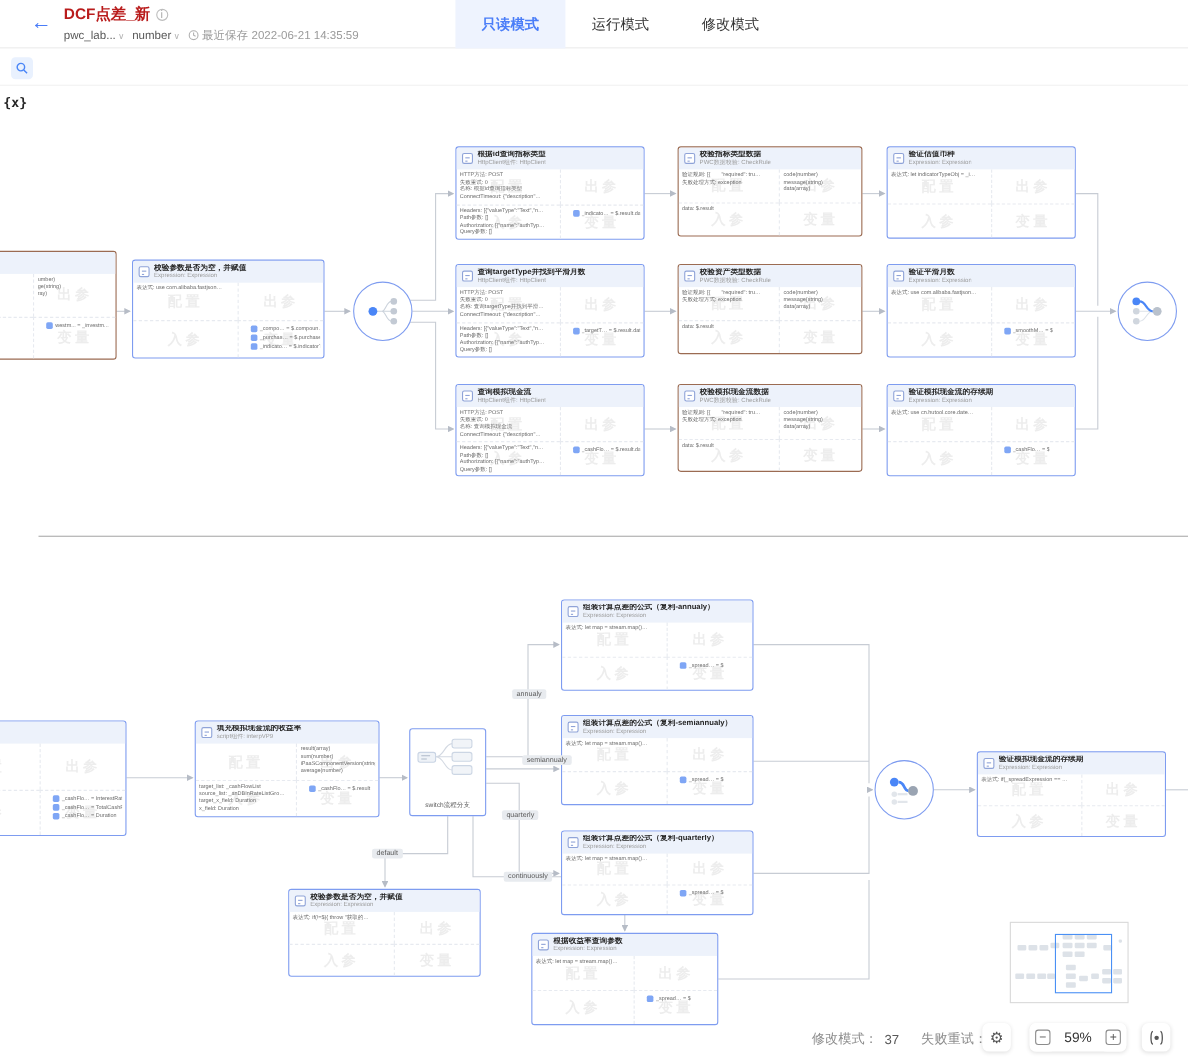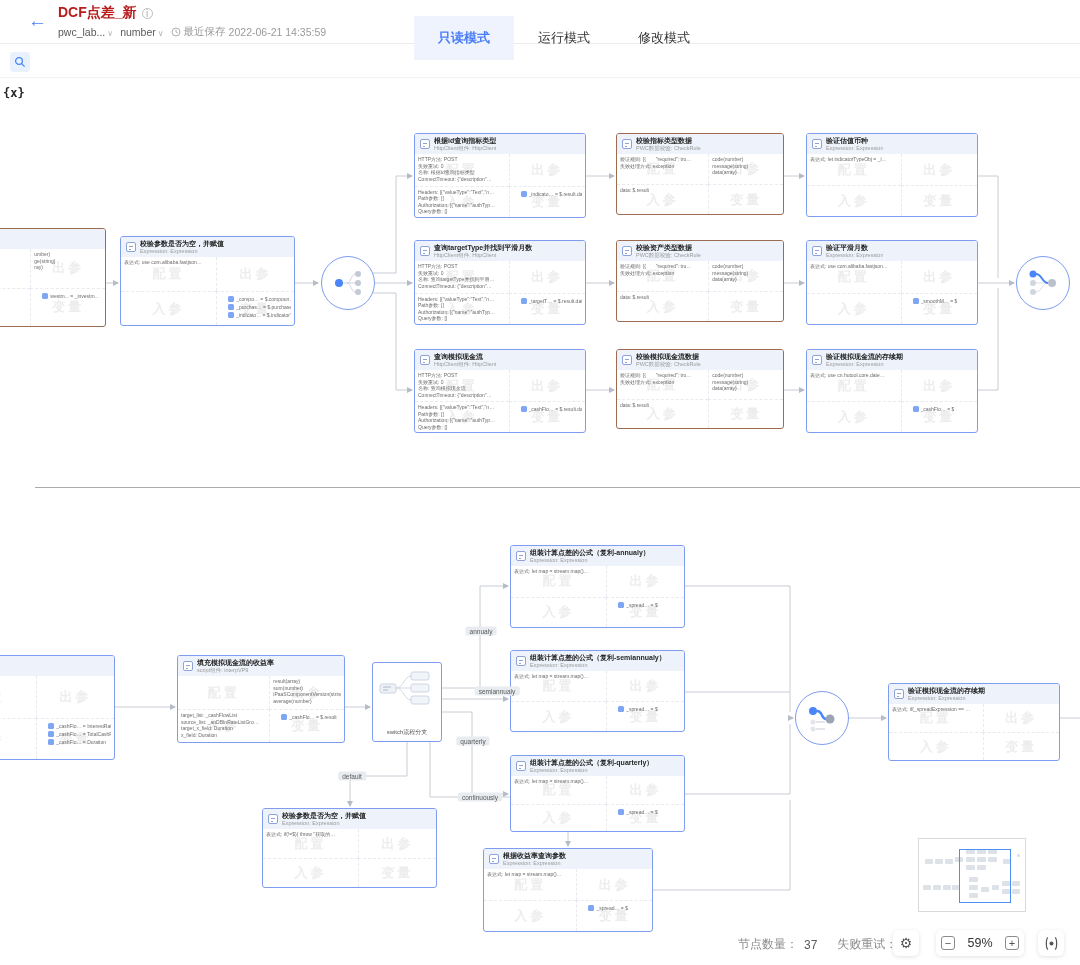--- a/index.html
+++ b/index.html
@@ -14,21 +14,21 @@
     font-weight:bold;cursor:pointer;line-height:22px}
   .title-block{position:absolute;left:58px;top:4px}
   .trow{display:flex;align-items:center;gap:5px}
   .title{font-size:14px;font-weight:bold;color:#b91c1c}
   .info{font-size:10px;color:#a9a9a9;border:1px solid #bdbdbd;border-radius:50%;
     width:11px;height:11px;line-height:10px;text-align:center;display:inline-block}
   .brow{display:flex;align-items:center;gap:7px;margin-top:3px;font-size:10.5px;color:#595959}
   .chev{font-size:8px;color:#b5b5b5;margin-left:2px}
   .saved{color:#9a9a9a;display:flex;align-items:center;gap:3px}
   .clock{width:10px;height:10px}
-  .tabs{position:absolute;left:414px;top:16px;height:56px;display:flex}
+  .tabs{position:absolute;left:414px;top:0;height:56px;display:flex}
   .tab{height:44px;line-height:44px;padding:0 24px;font-size:13px;color:#333;cursor:pointer}
   .tab.active{color:#4a7df8;background:#eef3fe;font-weight:bold}
 
   
   .canvas{position:absolute;inset:0;background:#fff}
   .toolline{position:absolute;left:0;right:0;top:77px;height:1px;background:#f2f2f2}
   .searchbtn{position:absolute;left:10px;top:52px;width:20px;height:20px;border:none;
     background:#e9f1fe;border-radius:4px;cursor:pointer;display:flex;align-items:center;justify-content:center}
   .varx{position:absolute;left:3px;top:86px;font-size:12px;font-weight:bold;color:#262626;
     font-family:"DejaVu Sans Mono",monospace}
@@ -785,21 +785,21 @@
       <div class="mm-n" style="left:73px;top:46px;width:7px;height:5px"></div>
       <div class="mm-n" style="left:83px;top:42px;width:8px;height:5px"></div>
       <div class="mm-n" style="left:93px;top:42px;width:8px;height:5px"></div>
       <div class="mm-n" style="left:83px;top:50px;width:8px;height:5px"></div>
       <div class="mm-n" style="left:93px;top:50px;width:8px;height:5px"></div>
       <div class="mm-view"></div>
     </div>
 
     <div class="footer">
       <div class="counts">
-        <span>节点数量：</span>
+        <span>修改模式：</span>
         <b>37</b>
         <span>失败重试：</span>
         <b>0</b>
       </div>
       <button class="fbtn gear">
         <span>⚙</span>
       </button>
       <div class="zoomgrp">
         <button class="zbox">
             <span>−</span>

